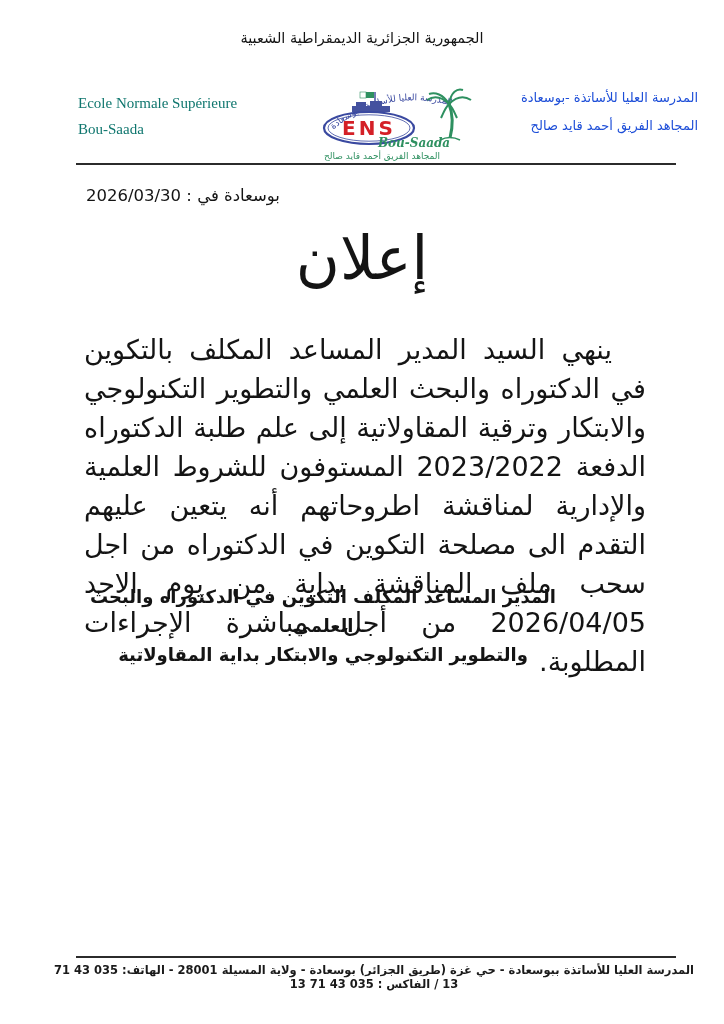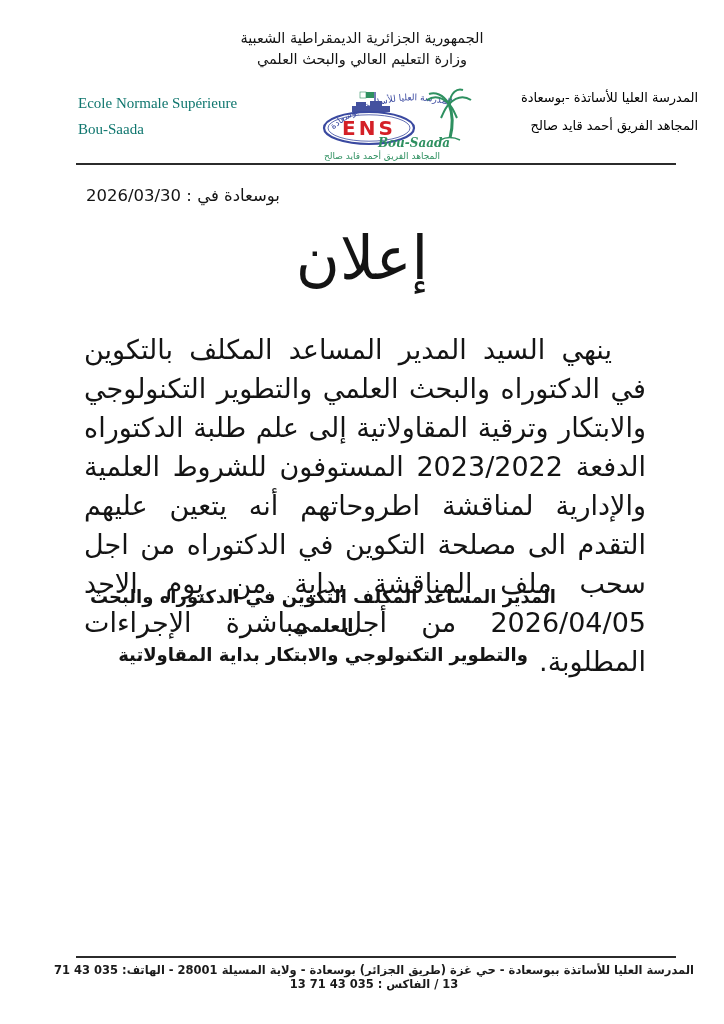--- a/index.html
+++ b/index.html
@@ -13,21 +13,21 @@
     position:absolute; top:28px; left:0; width:100%;
     text-align:center; direction:rtl; font-size:14.5px; line-height:21px;
   }
   .hdr-fr {
     position:absolute; top:90px; left:78px; width:214px; text-align:left;
     font-family:"Liberation Serif", serif; font-size:15px; line-height:26px;
     color:#0f766e;
   }
   .hdr-ar {
     position:absolute; top:84px; right:26px; text-align:right; direction:rtl;
-    font-size:13px; line-height:28px; color:#000000;
+    font-size:13px; line-height:28px; color:#1d4ed8;
   }
   .logo-box { position:absolute; left:318px; top:88px; width:186px; height:74px; }
   .rule {
     position:absolute; left:76px; width:600px; height:0;
     border-top:2px solid #2b2b2b;
   }
   .rule-header { top:163px; }
   .rule-footer { top:956px; border-top-width:2px; }
   .date-line {
     position:absolute; top:186px; left:86px; direction:rtl;
@@ -55,21 +55,20 @@
   .logo-green-stroke { stroke:#2e9060; fill:none; }
   .bousaada-script { font-family:"DejaVu Serif", serif; font-style:italic; font-weight:bold; }
 </style>
 </head>
 <body>
 
 <div class="page">
 
   <div class="hdr-republic">
     <div>الجمهورية الجزائرية الديمقراطية الشعبية</div>
-    <div>وزارة التعليم العالي والبحث العلمي</div>
   </div>
 
   <div class="hdr-fr">
     <div>Ecole Normale Supérieure</div>
     <div>Bou-Saada</div>
   </div>
 
   <div class="logo-box">
     <svg width="186" height="74" viewBox="0 0 186 74" xmlns="http://www.w3.org/2000/svg">
 

